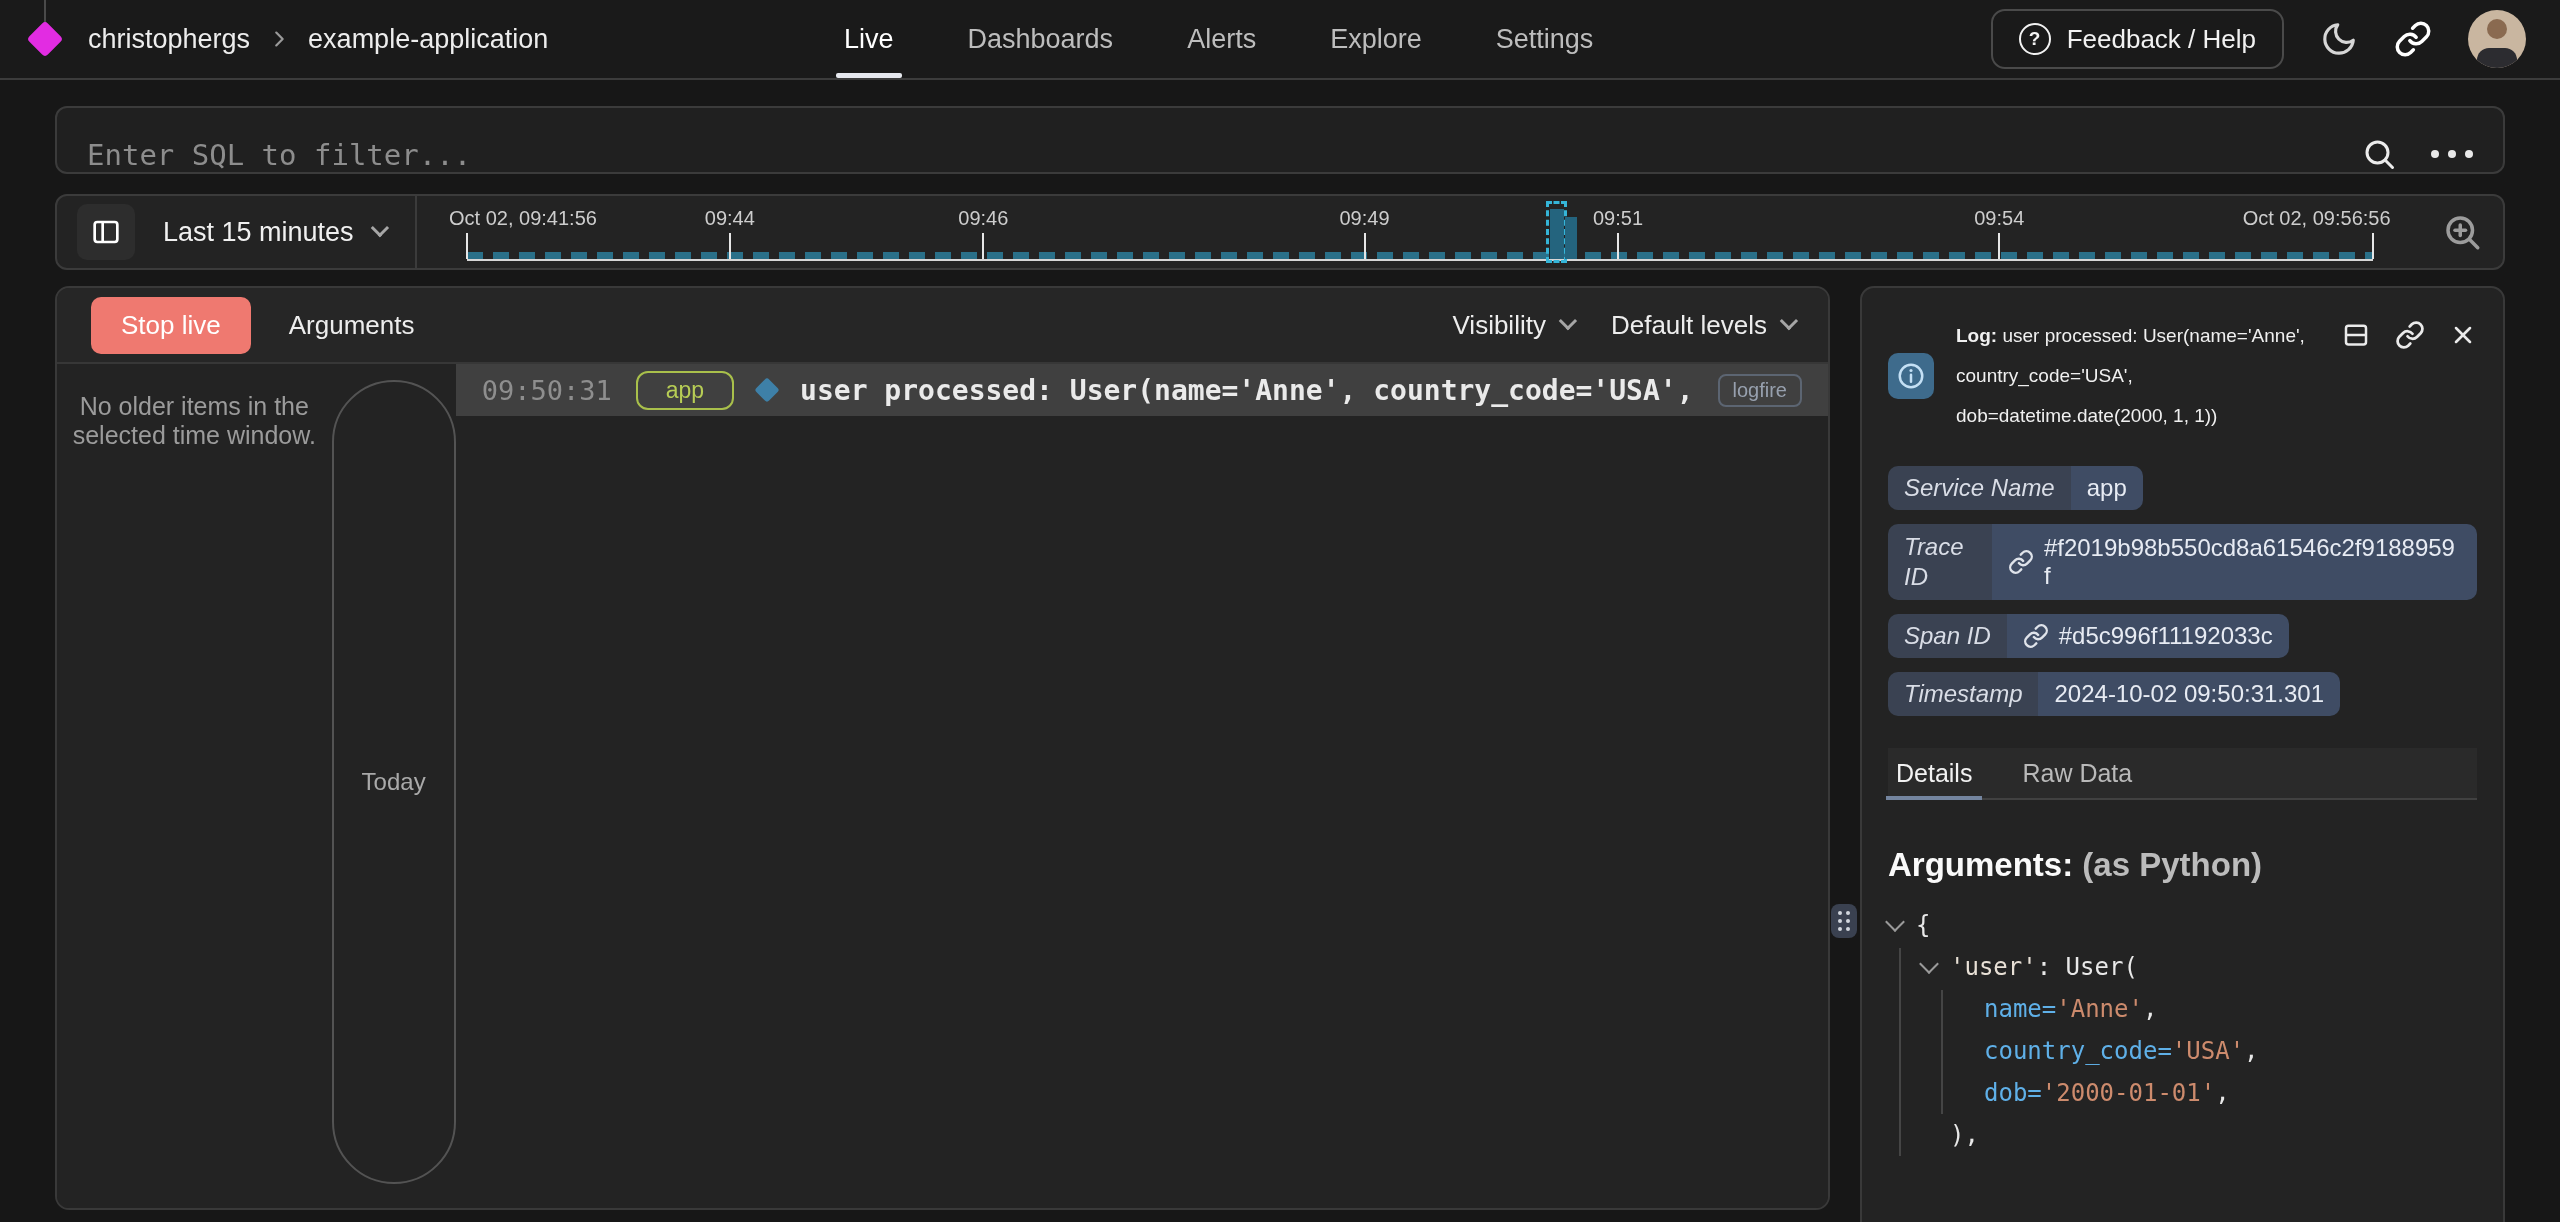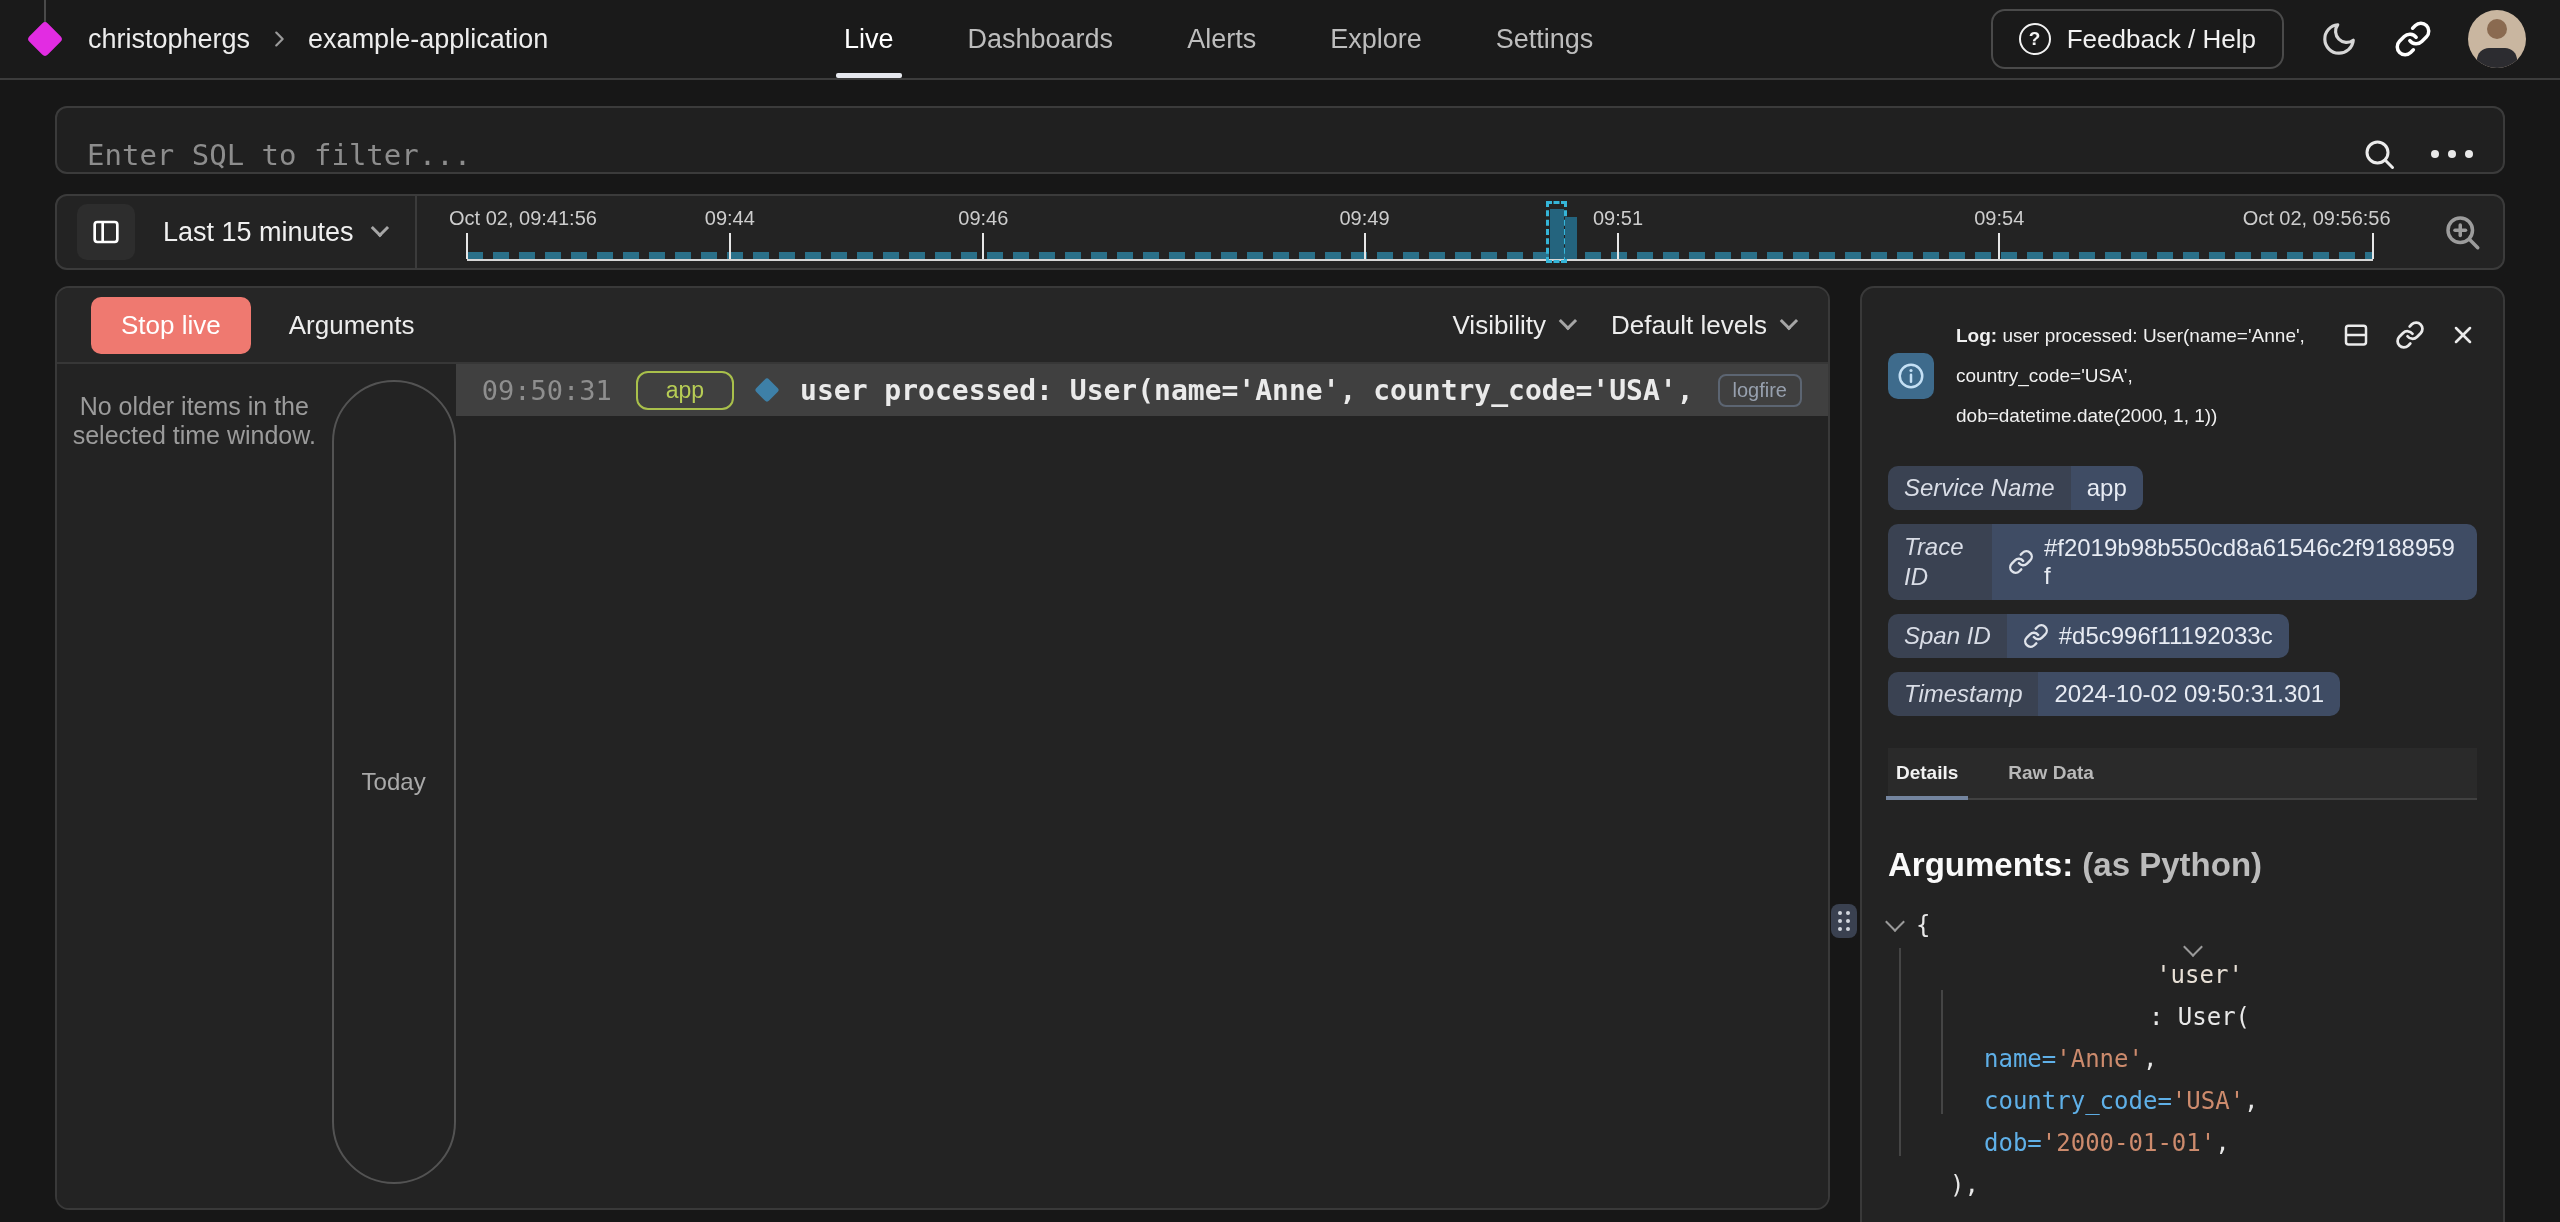--- a/index.html
+++ b/index.html
@@ -117,33 +117,33 @@
   .dp-title { font-size:19px; line-height:40px; color:#f0f0f0; word-break:break-word; }
   .dp-title b { font-weight:bold; }
   .dp-actions { position:absolute; right:0; top:4px; display:flex; gap:24px; }
   .dp-fields { margin-top:30px; display:flex; flex-direction:column; align-items:flex-start; gap:14px; }
   .pill { display:flex; border-radius:10px; overflow:hidden; font-size:24px; max-width:100%; }
   .pill .pl { background:#3a4252; color:#d9dde6; font-style:italic; padding:8px 16px; display:flex; align-items:center; }
   .pill .pv { background:#3f4c64; color:#e7ebf3; padding:8px 16px; display:flex; align-items:center; gap:10px; }
   .pill.trace .pl { width:104px; line-height:30px; }
   .pill .hash { word-break:break-all; }
   .dp-tabs { margin-top:32px; background:#2a2a2a; border-bottom:2px solid #414141; display:flex; gap:46px; height:52px; align-items:stretch; padding:0 6px; }
-  .tab { display:flex; align-items:center; font-size:19px; color:#b9b9b9; position:relative; cursor:pointer; padding:0 2px;font-weight:bold; }
+  .tab { display:flex; align-items:center; font-size:25px; color:#b9b9b9; position:relative; cursor:pointer; padding:0 2px; }
   .tab.active { color:#f2f2f2; }
   .tab.active::after { content:""; position:absolute; left:-8px; right:-8px; bottom:-2px; height:4px; background:#74859f; }
   .args-heading { margin-top:46px; font-size:33px; font-weight:bold; color:#fafafa; }
   .args-heading span.suffix { color:#bcbcbc; }
 
   .code { margin-top:20px; font-family:"DejaVu Sans Mono", monospace; font-size:24px; line-height:42px; position:relative; }
   .code .guide { position:absolute; width:2px; background:#454545; }
   .code .g1 { left:11px; top:44px; height:208px; }
   .code .g2 { left:53px; top:86px; height:124px; }
   .cl { white-space:pre; display:flex; align-items:center; }
   .cl .caret { width:14px; height:14px; border-right:2.5px solid #9a9a9a; border-bottom:2.5px solid #9a9a9a; transform:rotate(45deg); margin:-6px 14px 0 0; flex:none; }
-  .ind1 { padding-left:34px;flex-direction:column; }
+  .ind1 { padding-left:34px; }
   .ind2 { padding-left:96px; }
   .ind15 { padding-left:62px; }
   .tok.plain { color:#e8e8e8; }
   .tok.key { color:#5fb0e8; }
   .tok.str { color:#cd8b6d; }
   .tok.strkey { color:#e8e0d6; }
 </style>
 </head>
 <body>
 

